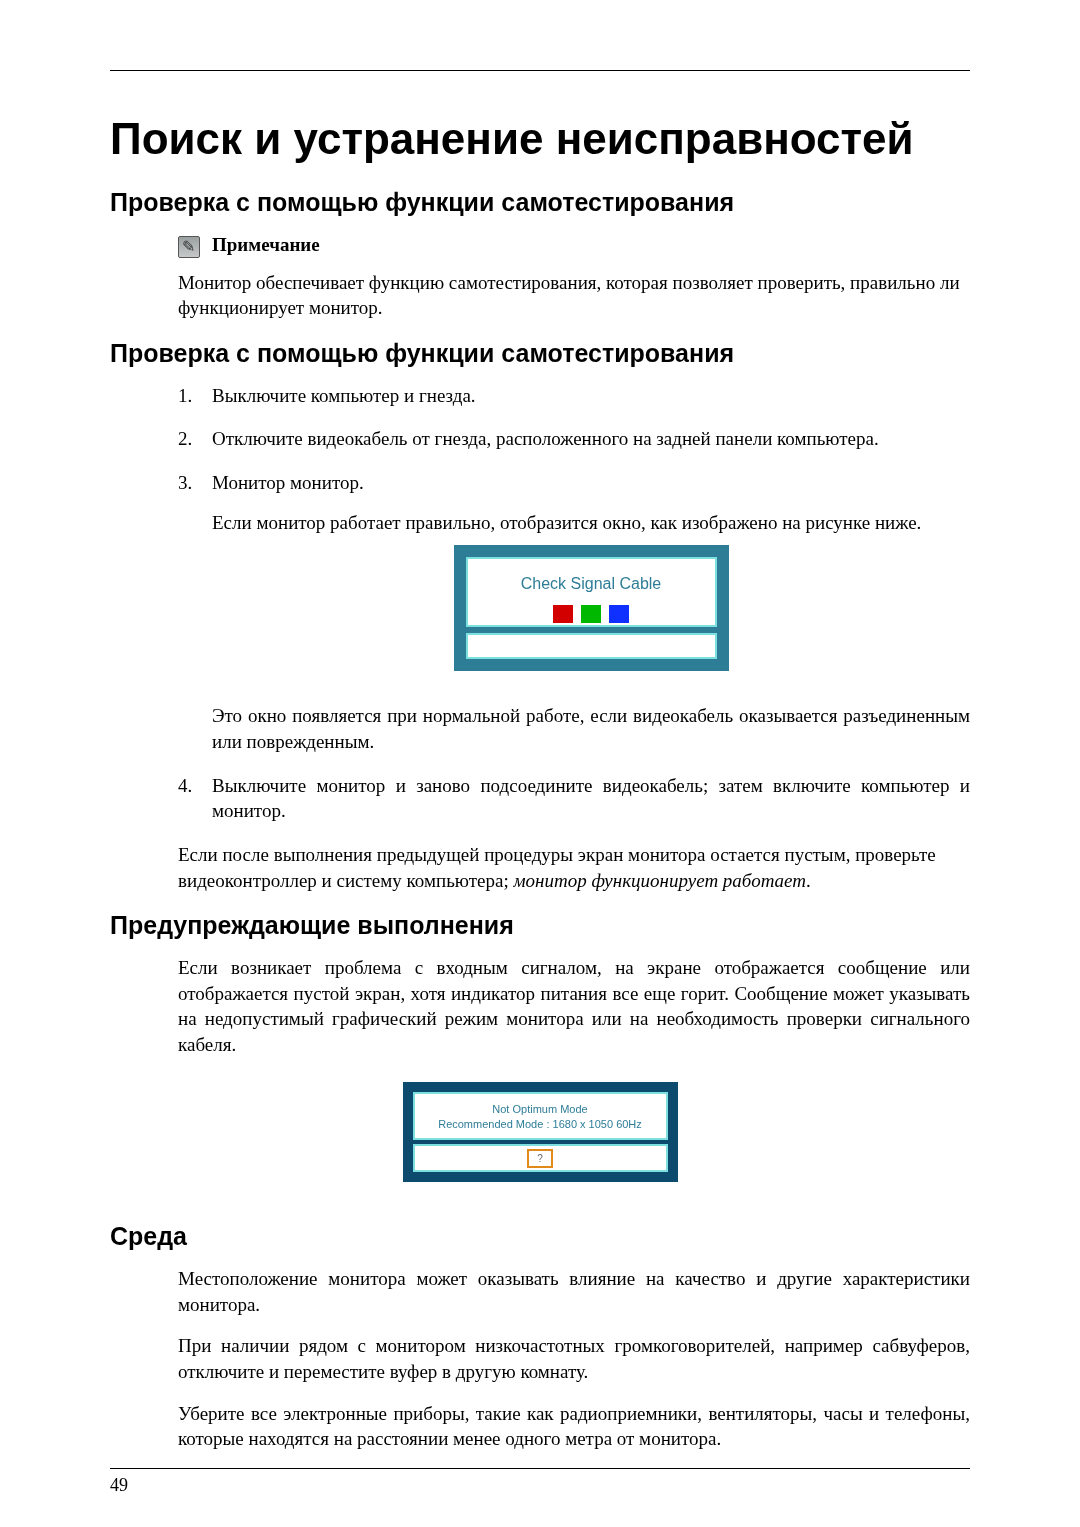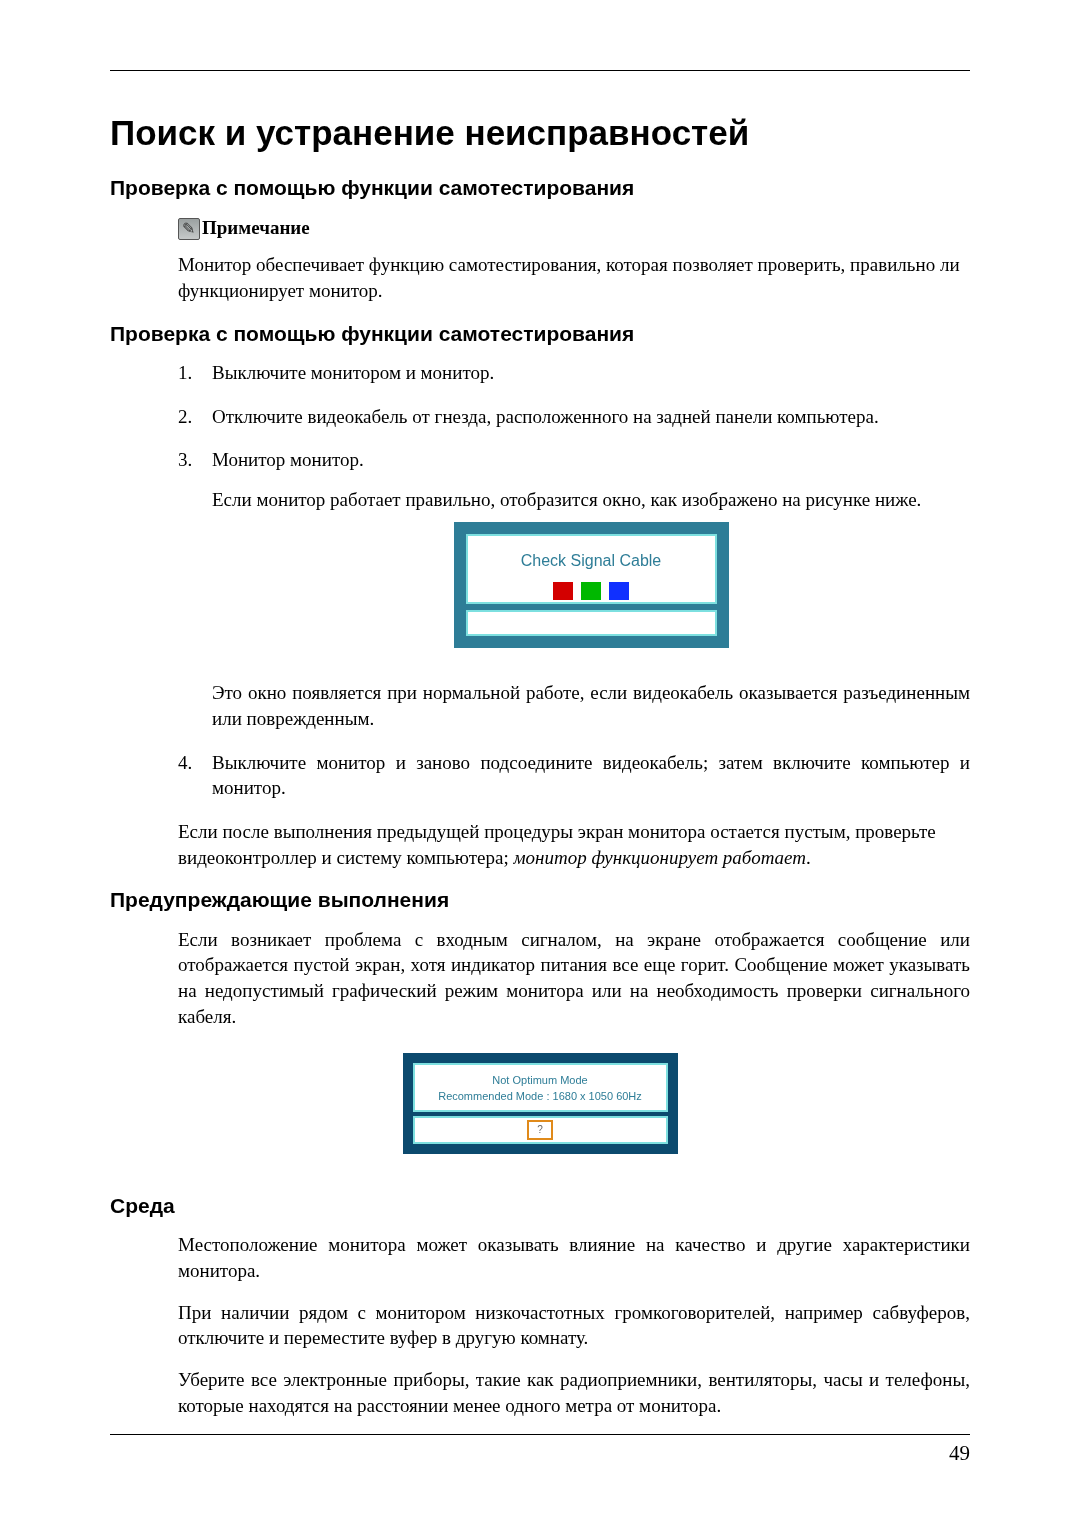--- a/index.html
+++ b/index.html
@@ -10,36 +10,36 @@
       font-family: "Times New Roman", Times, serif;
       font-size: 19px;
       color: #000;
       padding: 70px 110px 40px 110px;
       line-height: 1.35;
     }
     .hr { border: none; border-top: 1px solid #000; margin: 0; }
     h1 {
       font-family: Arial, Helvetica, sans-serif;
       font-weight: bold;
-      font-size: 35px;
+      font-size: 44px;
       margin-top: 38px;
       margin-bottom: 18px;
     }
     h2 {
       font-family: Arial, Helvetica, sans-serif;
       font-weight: bold;
-      font-size: 21px;
+      font-size: 25px;
       margin-top: 14px;
       margin-bottom: 12px;
     }
     .note-line {
       margin-left: 68px;
       display: flex;
       align-items: flex-end;
-      gap: 2px;
+      gap: 12px;
       margin-bottom: 12px;
     }
     .note-icon {
       width: 22px;
       height: 22px;
       background: linear-gradient(#9aa0a0,#c6c9c9);
       border: 1px solid #555;
       border-radius: 2px;
       position: relative;
       flex: 0 0 22px;
@@ -102,21 +102,21 @@
       background:#fff; border:2px solid #7de0e0; text-align:center;
       font-family: Arial, Helvetica, sans-serif; color:#2e7d97;
       font-size: 11px; padding: 8px 4px 6px 4px; line-height:1.4;
     }
     .osd2-bottom { background:#fff; border:2px solid #7de0e0; height:28px; margin-top:4px;
       display:flex; align-items:center; justify-content:center; }
     .osd2-btn { border:2px solid #e08a1a; padding:1px 8px; font-size:10px; color:#666;
       font-family: Arial, sans-serif; }
     .italic { font-style: italic; }
     .footer-hr { margin-top: 12px; }
-    .page-num { text-align: right; font-size: 21px; margin-top: 4px; }
+    .page-num { text-align: left; font-size: 18px; margin-top: 4px; }
   </style>
 </head>
 <body>
 
 <hr class="hr">
 
 <h1>Поиск и устранение неисправностей</h1>
 
 <h2>Проверка с помощью функции самотестирования</h2>
 
@@ -124,21 +124,21 @@
   <span class="note-icon"></span>
   <span class="note-label">Примечание</span>
 </div>
 
 <p class="body">Монитор обеспечивает функцию самотестирования, которая позволяет проверить, правильно ли функционирует монитор.</p>
 
 <h2>Проверка с помощью функции самотестирования</h2>
 
 <ol class="steps">
   <li>
-    <span>Выключите монитором и монитор.</span>
+    <span>Выключите компьютер и гнезда.</span>
   </li>
   <li>
     <span>Отключите видеокабель от гнезда, расположенного на задней панели компьютера.</span>
   </li>
   <li>
     <span>Монитор монитор.</span>
     <div class="step-sub">Если монитор работает правильно, отобразится окно, как изображено на рисунке ниже.</div>
 
     <div class="center">
       <div class="osd">

